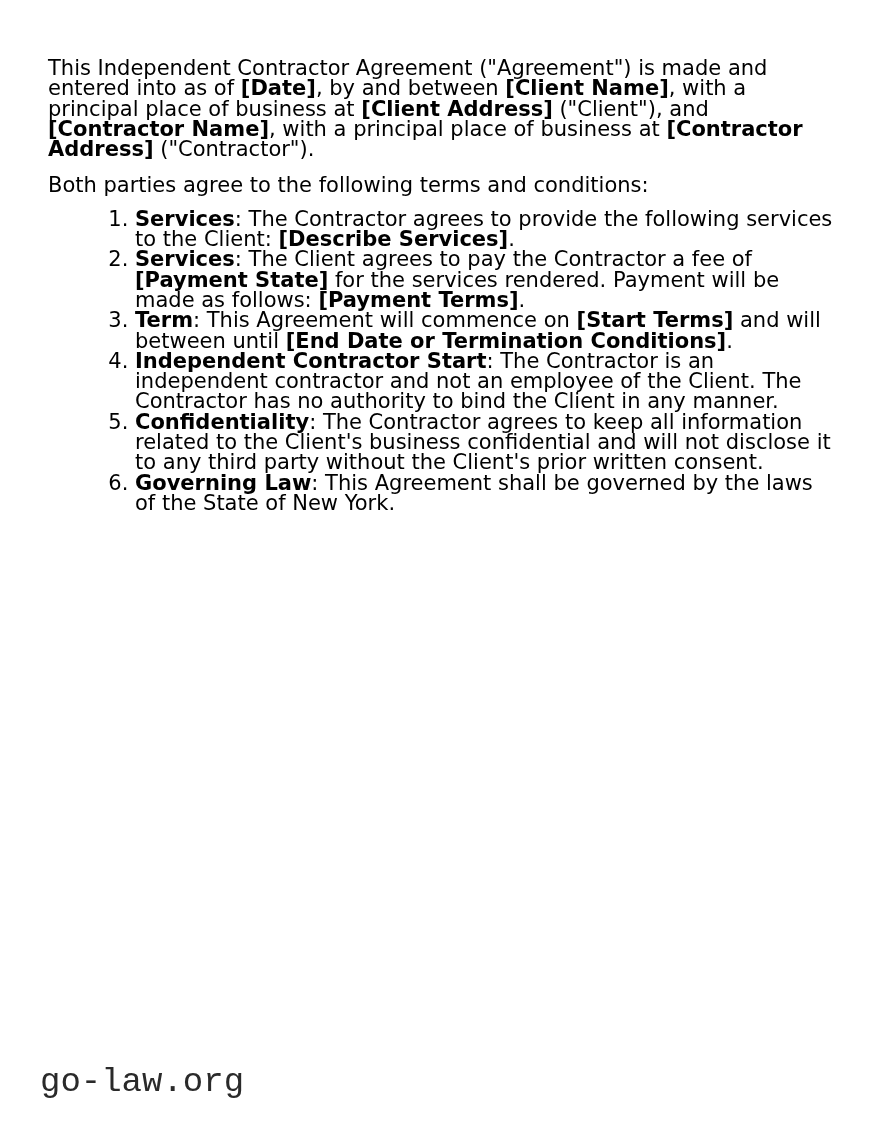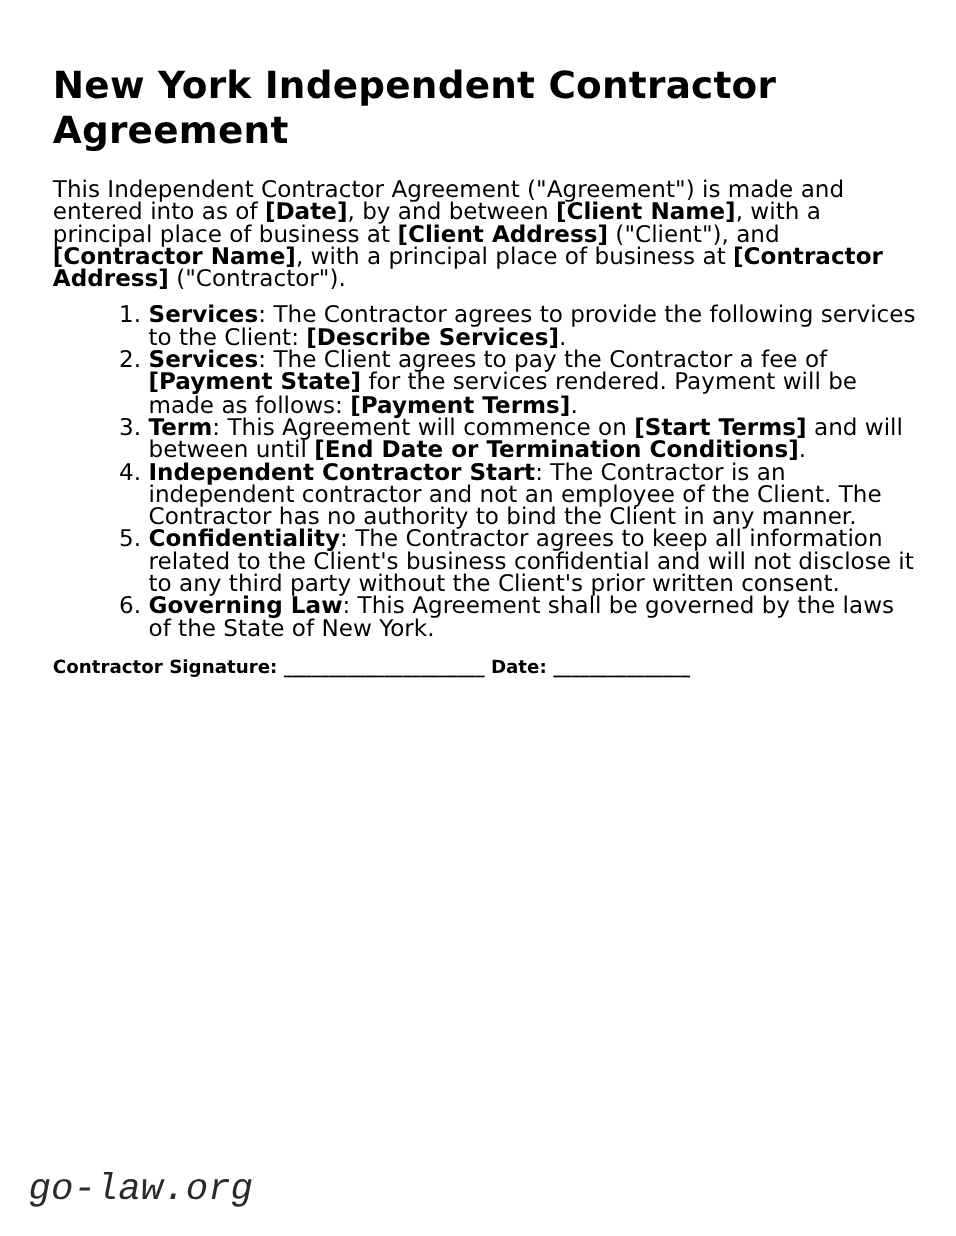--- a/index.html
+++ b/index.html
@@ -46,46 +46,44 @@
     b { font-weight: bold; }
     .sig-line {
       font-weight: bold;
       font-size: 16.6px;
       line-height: 20.3px;
       margin: 0 0 17px 0;
       white-space: pre;
     }
     .watermark {
       position: absolute;
-      left: 26px;
+      left: 40px;
       top: 1062px;
       font-family: "Liberation Mono", monospace;
       font-size: 34px;
       line-height: 40px;
       color: #2a2a2a;
       letter-spacing: 0px;
-      font-style: italic;
     }
   </style>
 </head>
 <body>
 
 <div class="page">
-  <h1>New York Independent Contractor Agreement</h1>
 
   <p><span>This Independent Contractor Agreement ("Agreement") is made and entered into as of </span><b>[Date]</b><span>, by and between </span><b>[Client Name]</b><span>, with a principal place of business at </span><b>[Client Address]</b><span> ("Client"), and </span><b>[Contractor Name]</b><span>, with a principal place of business at </span><b>[Contractor Address]</b><span> ("Contractor").</span></p>
 
+  <p>Both parties agree to the following terms and conditions:</p>
 
   <ol>
     <li><b>Services</b><span>: The Contractor agrees to provide the following services to the Client: </span><b>[Describe Services]</b><span>.</span></li>
     <li><b>Services</b><span>: The Client agrees to pay the Contractor a fee of </span><b>[Payment State]</b><span> for the services rendered. Payment will be made as follows: </span><b>[Payment Terms]</b><span>.</span></li>
     <li><b>Term</b><span>: This Agreement will commence on </span><b>[Start Terms]</b><span> and will between until </span><b>[End Date or Termination Conditions]</b><span>.</span></li>
     <li><b>Independent Contractor Start</b><span>: The Contractor is an independent contractor and not an employee of the Client. The Contractor has no authority to bind the Client in any manner.</span></li>
     <li><b>Confidentiality</b><span>: The Contractor agrees to keep all information related to the Client's business confidential and will not disclose it to any third party without the Client's prior written consent.</span></li>
     <li><b>Governing Law</b><span>: This Agreement shall be governed by the laws of the State of New York.</span></li>
   </ol>
 
 
 
-  <div class="sig-line"><span>Contractor Signature: </span><span>______________________</span><span> Date: </span><span>_______________</span></div>
 </div>
 
 <div class="watermark">go-law.org</div>
 
 </body></html>

